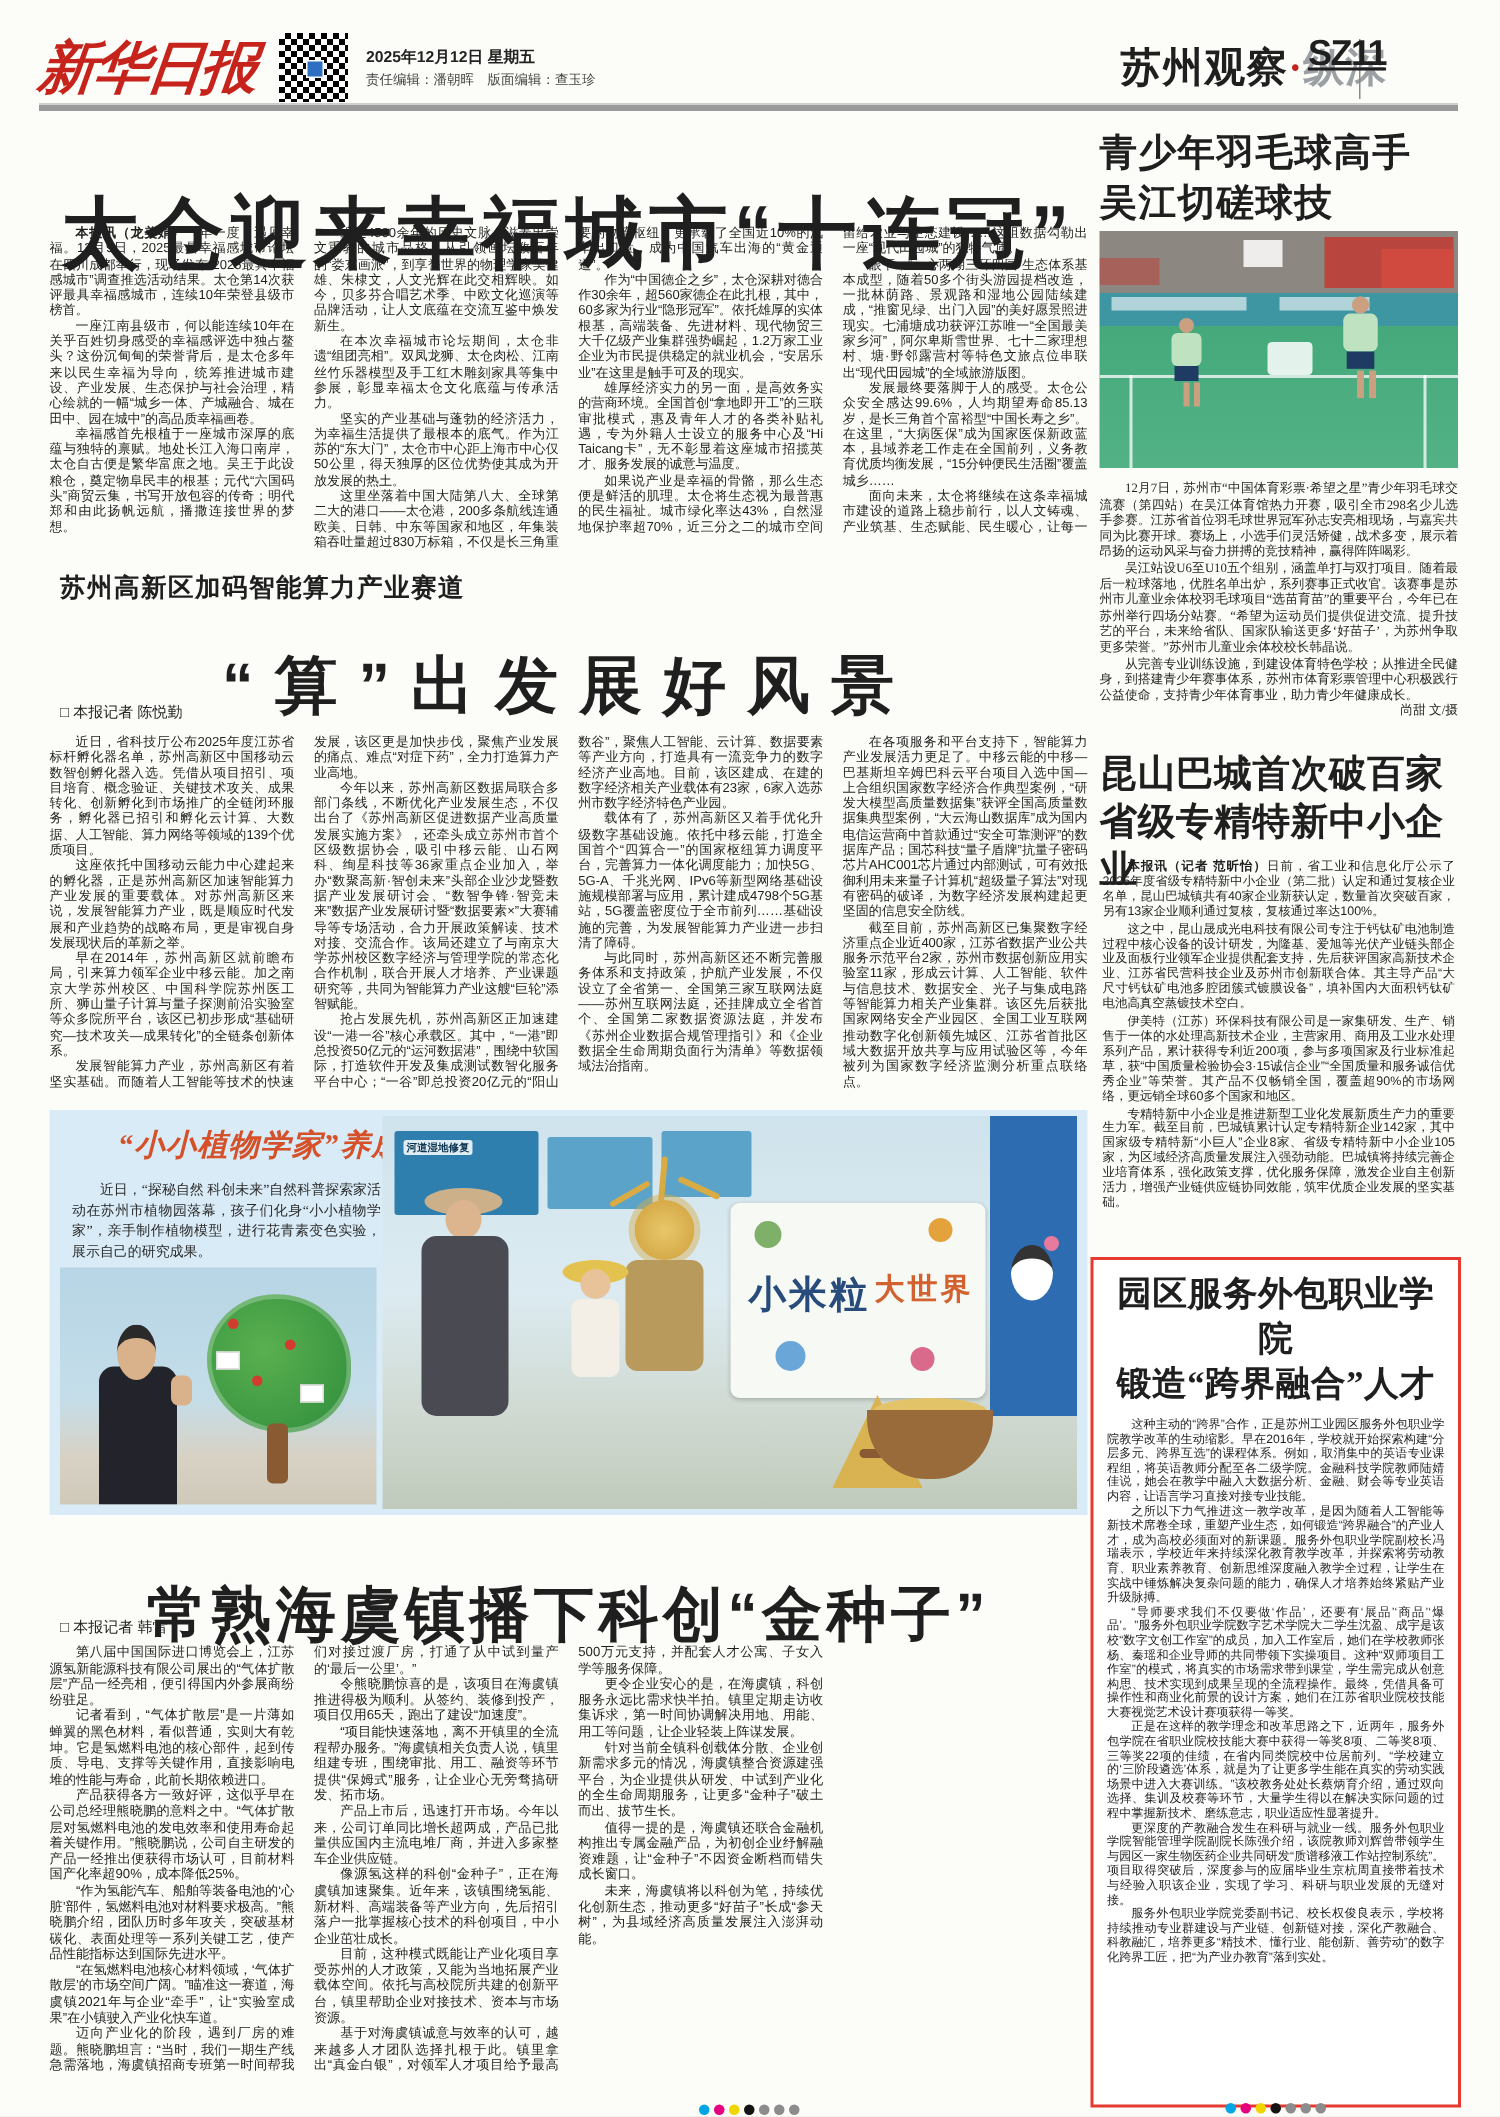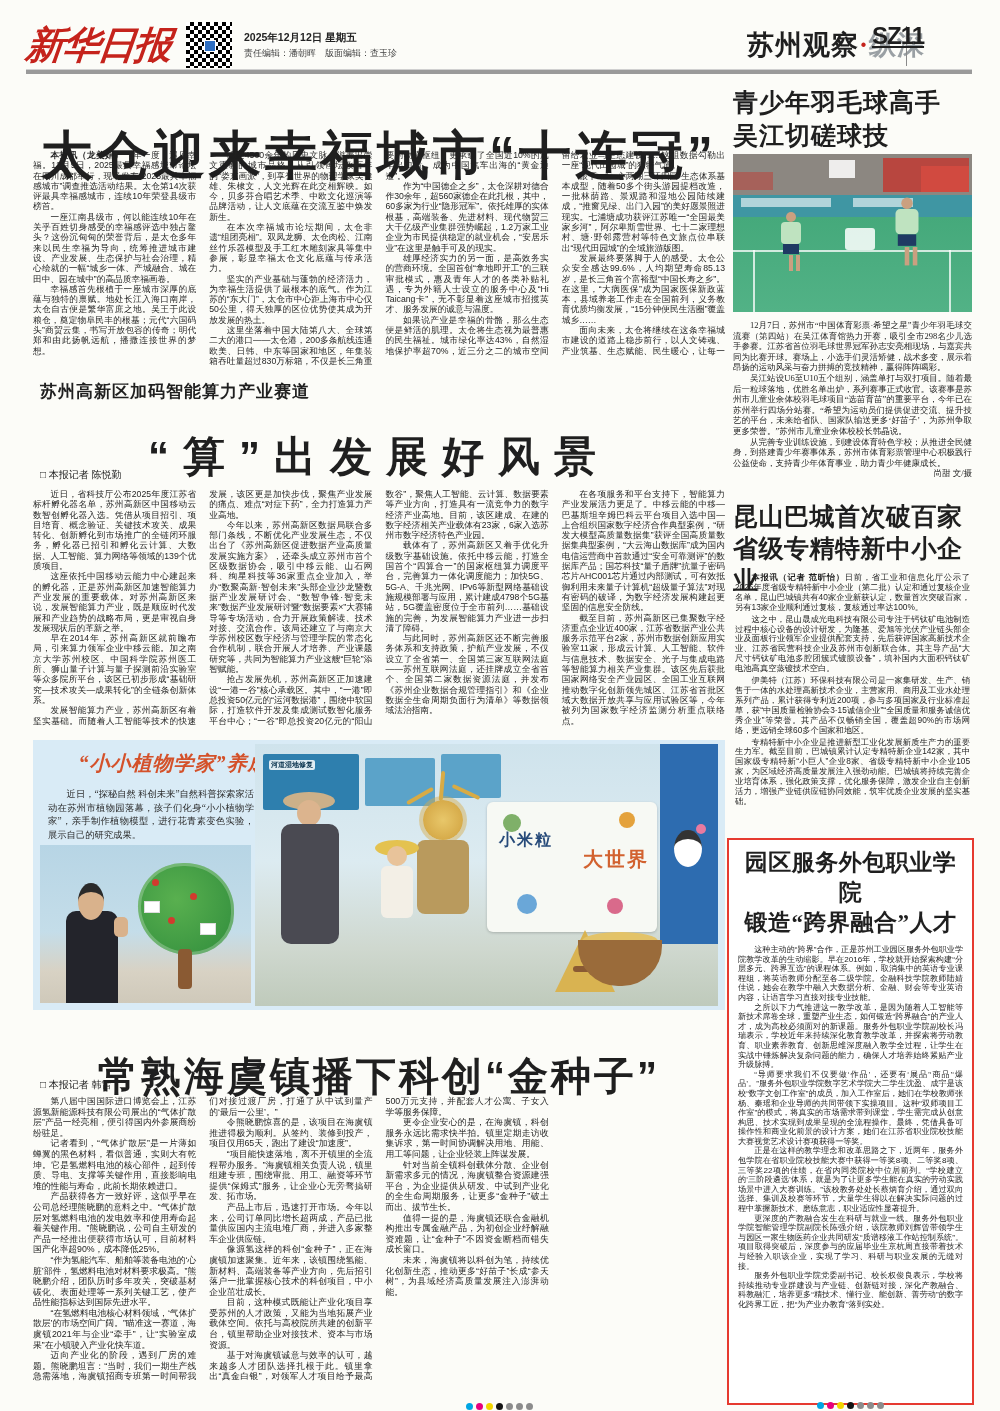--- a/index.html
+++ b/index.html
@@ -84,21 +84,21 @@
   .boy-body{position:absolute;left:26px;top:66px;width:52px;height:92px;border-radius:10px 10px 0 0;background:#23242b;}
   .boy-thumb{position:absolute;left:74px;top:72px;width:14px;height:20px;border-radius:5px;background:#d9b28c;}
   .ph-right{position:absolute;left:222px;top:4px;width:463px;height:262px;overflow:hidden;
             background:linear-gradient(180deg,#cfe3ec 0%,#dcebf1 45%,#cfd8cf 78%,#bfcabb 100%);}
   .board{position:absolute;background:#2e7fae;border-radius:2px;}
   .board.light{background:#5ba3c9;}
   .board-label{position:absolute;color:#0c3550;font-size:7px;font-weight:bold;background:rgba(255,255,255,.85);
                padding:0 2px;border-radius:2px;}
   .bigboard{position:absolute;left:232px;top:58px;width:170px;height:130px;background:#f7f9f4;border-radius:6px;
             box-shadow:0 1px 3px rgba(0,0,0,.2);}
-  .bigboard .t1{position:absolute;left:12px;top:28px;font-size:16px;font-weight:900;color:#274b7a;letter-spacing:2px;}
+  .bigboard .t1{position:absolute;left:12px;top:44px;font-size:25px;font-weight:900;color:#274b7a;letter-spacing:2px;}
   .bigboard .t2{position:absolute;left:96px;top:44px;font-size:20px;font-weight:900;color:#d2622f;letter-spacing:2px;}
   .bb-doodle{position:absolute;border-radius:50%;}
   .scare-head{position:absolute;left:168px;top:56px;width:40px;height:40px;border-radius:50%;
               background:radial-gradient(circle,#e8c76a,#cf9f3c);box-shadow:0 0 0 4px rgba(214,170,70,.45);}
   .scare-straw{position:absolute;width:30px;height:4px;background:#d8ab45;border-radius:2px;}
   .scare-body{position:absolute;left:162px;top:96px;width:52px;height:74px;border-radius:8px;background:#b99a5d;}
   .girl-hat{position:absolute;left:120px;top:96px;width:44px;height:16px;border-radius:50%;background:#e4c24f;}
   .girl-head{position:absolute;left:132px;top:102px;width:20px;height:20px;border-radius:50%;background:#e8c39a;}
   .girl-body{position:absolute;left:126px;top:122px;width:32px;height:52px;border-radius:6px;background:#f3efe6;}
   .woman-hat{position:absolute;left:28px;top:48px;width:52px;height:18px;border-radius:50%;background:#cbb089;}

